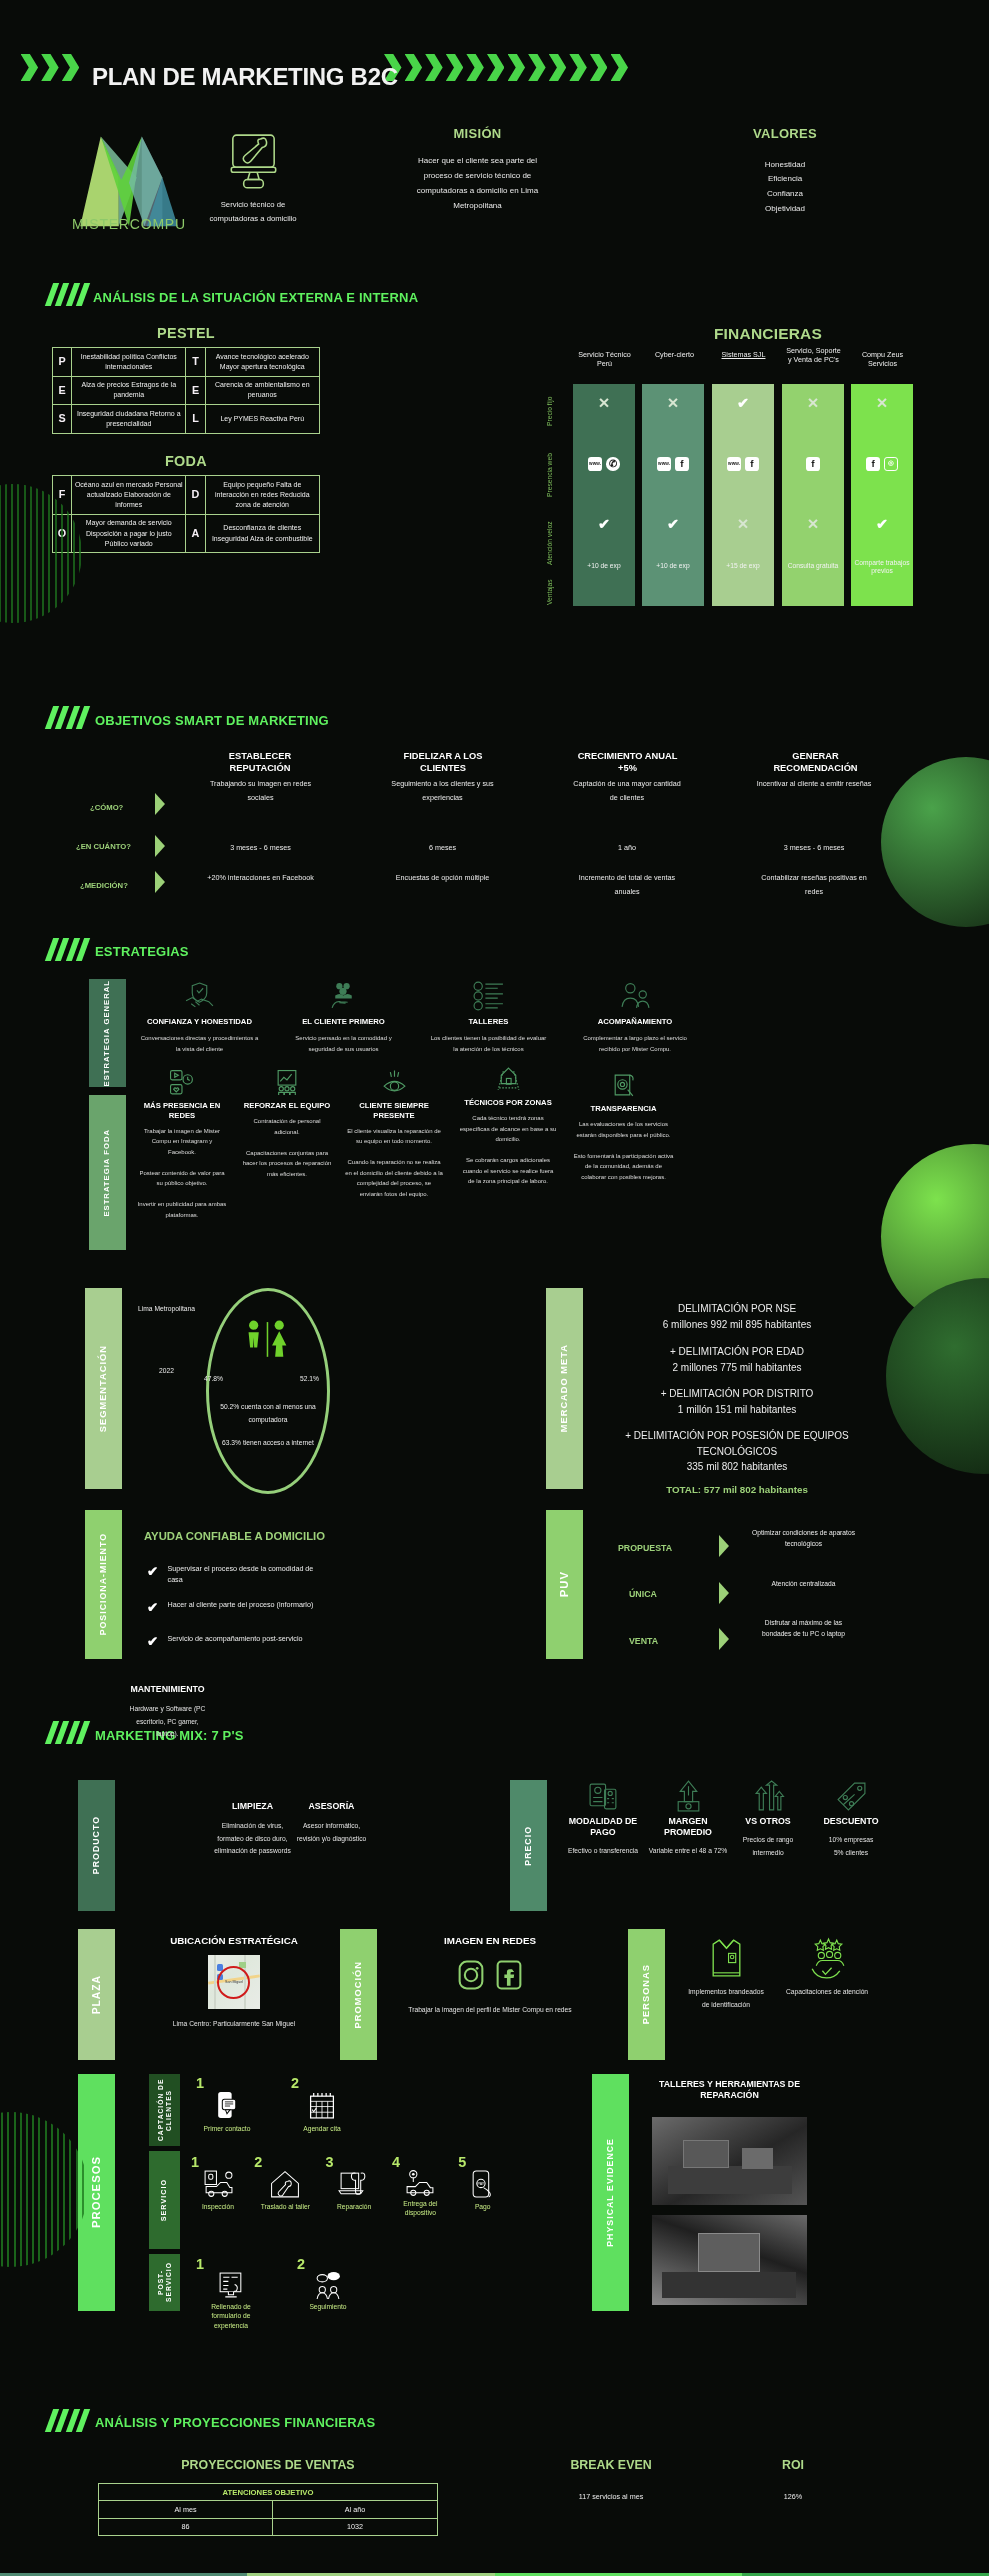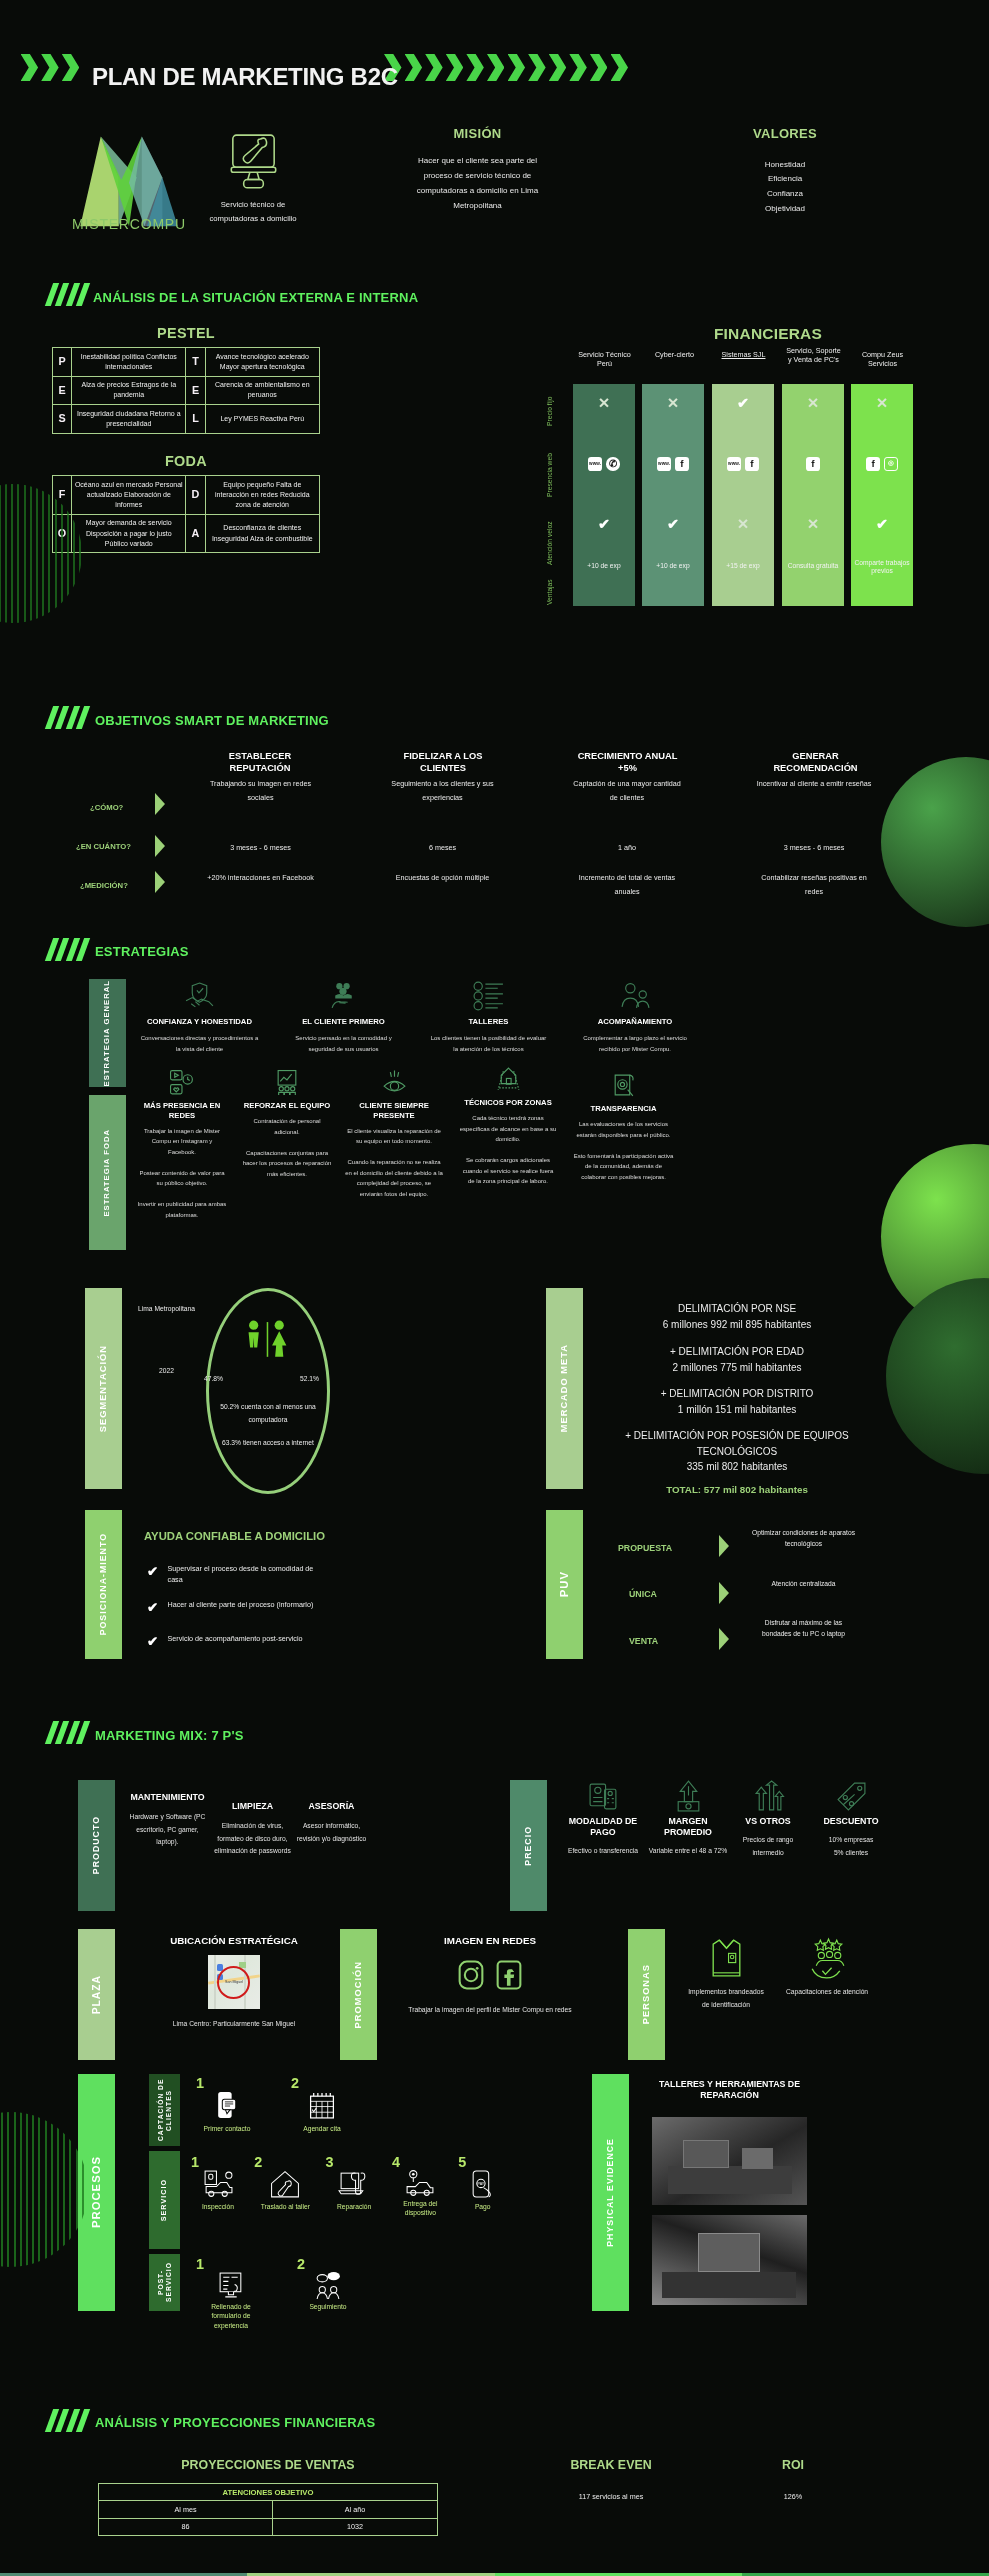--- a/index.html
+++ b/index.html
@@ -519,21 +519,21 @@
     <div class="slash"></div>
       <div class="slash"></div>
       <div class="slash"></div>
       <div class="slash"></div>
   </div>
   <div class="sec-title analysis-title" style="left:95px; top:1728px;">MARKETING MIX: 7 P'S</div>
 
   <div class="side-tab" style="left:78px;top:1780px;width:37px;height:131px;background:#3f7054;">
     <span style="color:#fff;font-size:8.8px;">PRODUCTO</span>
   </div>
-  <div style="position:absolute;left:129px;top:1792px;width:77px;">
+  <div style="position:absolute;left:129px;top:1684px;width:77px;">
     <div class="mm-h">MANTENIMIENTO</div>
     <div class="mm-b" style="margin-top:8.2px;">Hardware y Software (PC escritorio, PC gamer, laptop).</div>
   </div>
   <div style="position:absolute;left:214px;top:1801px;width:77px;">
     <div class="mm-h">LIMPIEZA</div>
     <div class="mm-b" style="margin-top:8.2px;">Eliminación de virus, formateo de disco duro, eliminación de passwords</div>
   </div>
   <div style="position:absolute;left:294px;top:1801px;width:75px;">
     <div class="mm-h">ASESORÍA</div>
     <div class="mm-b" style="margin-top:8.2px;">Asesor informático, revisión y/o diagnóstico</div>

